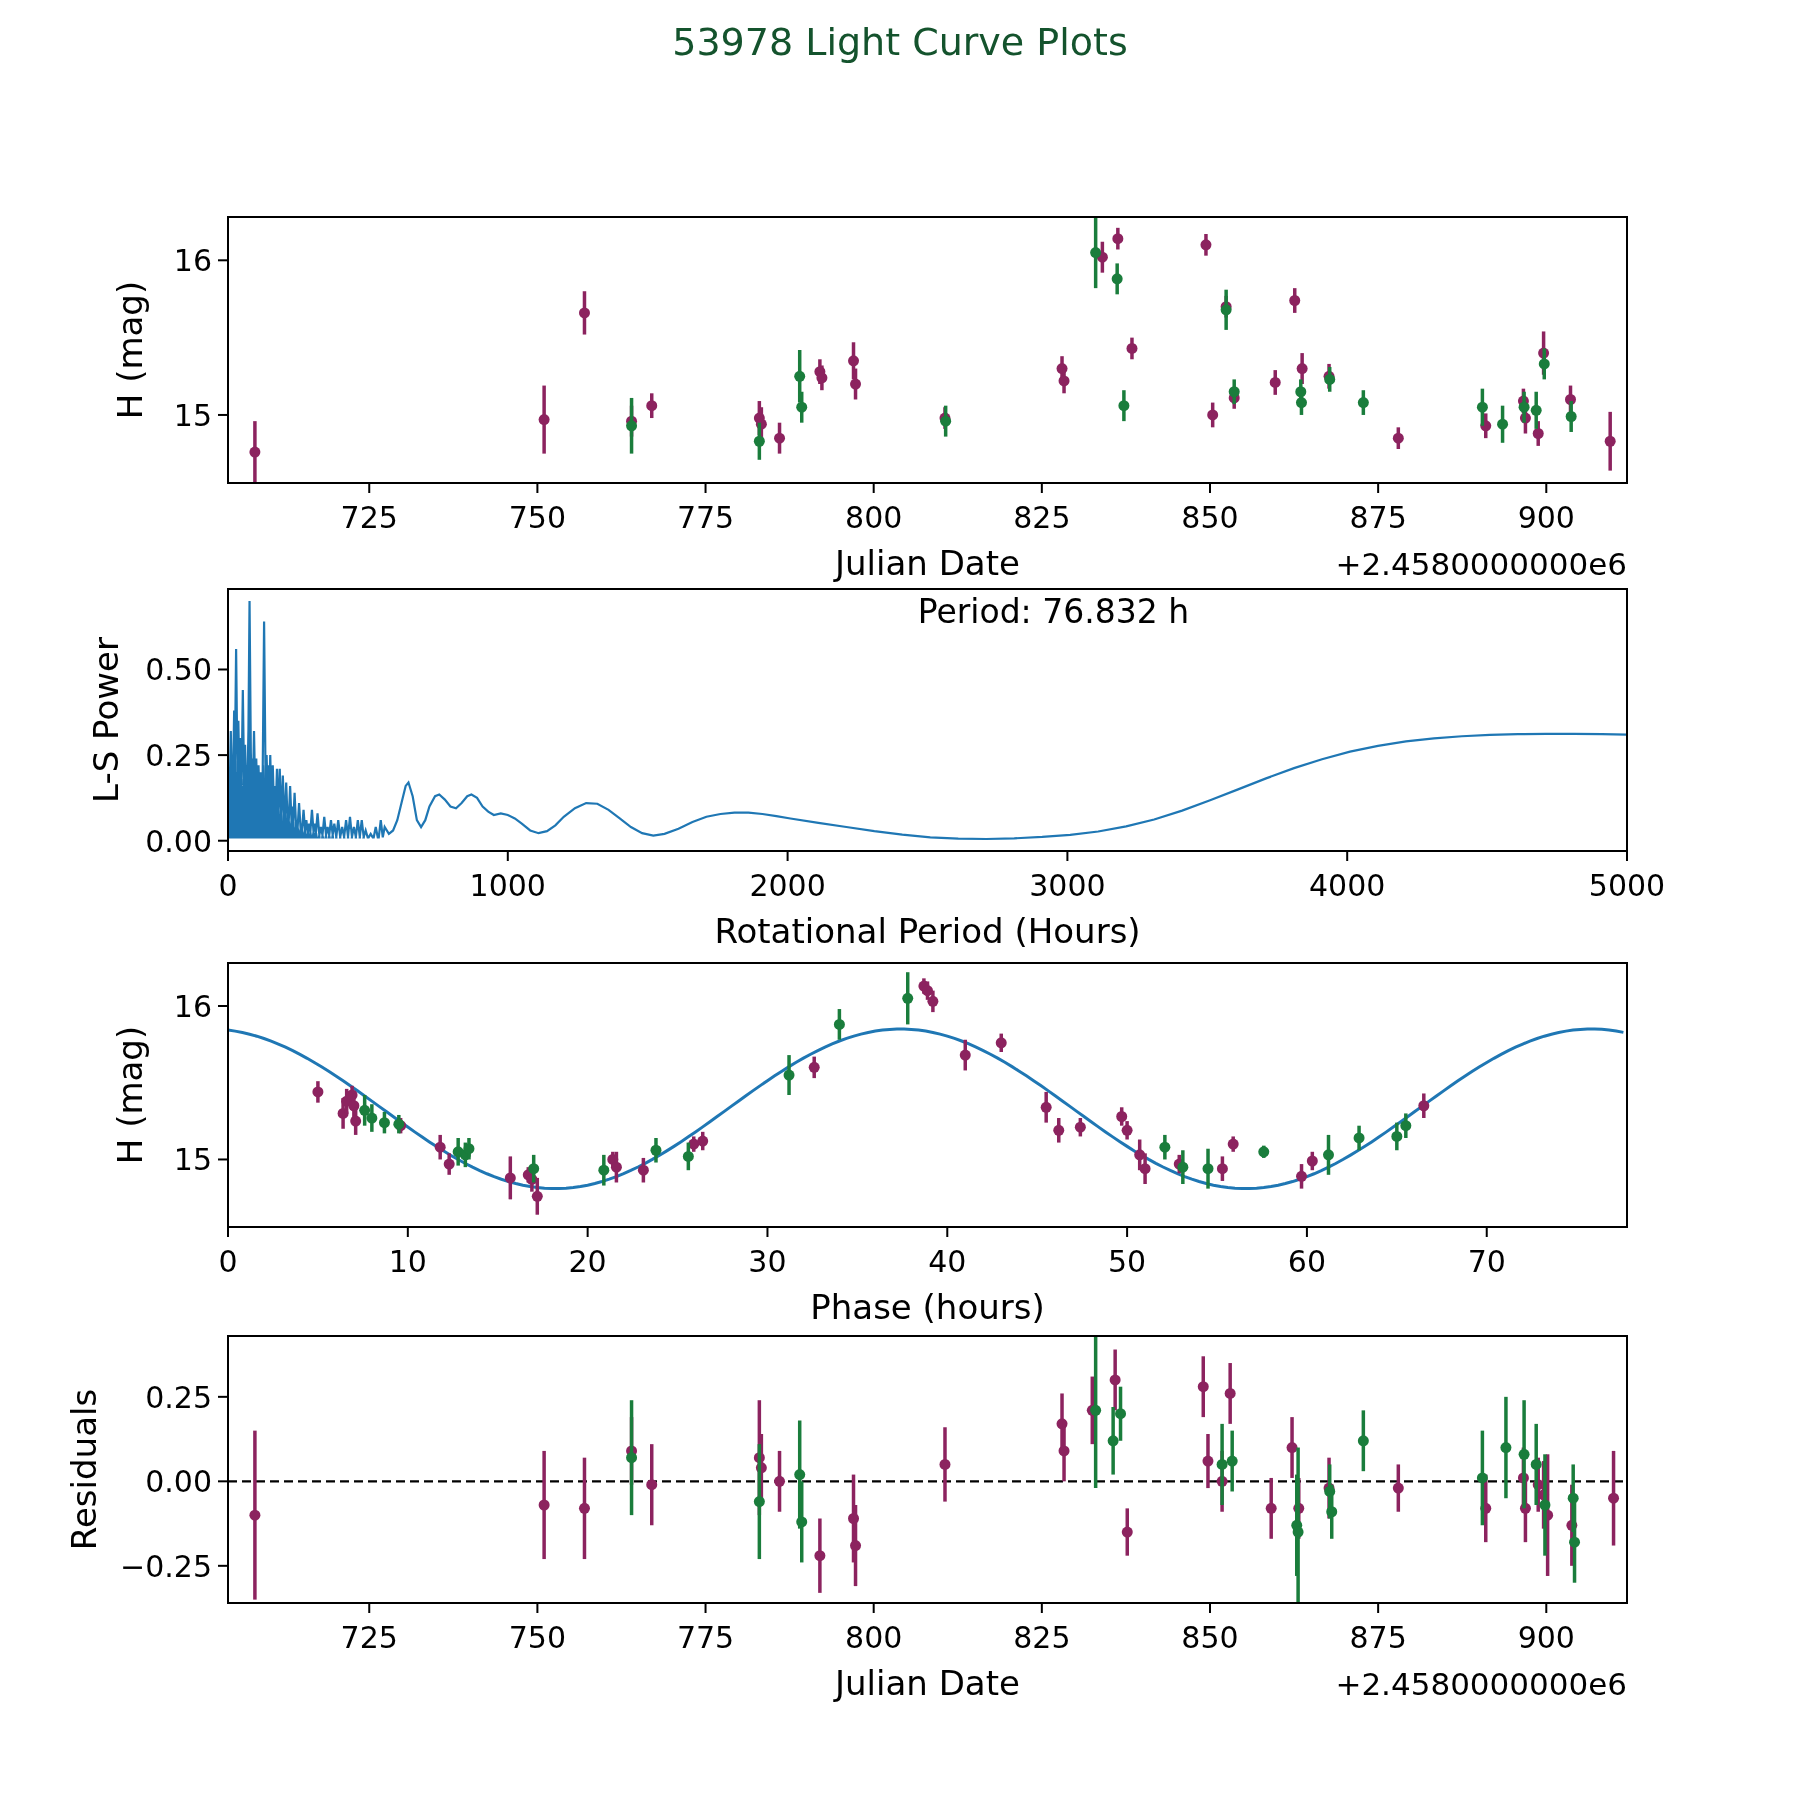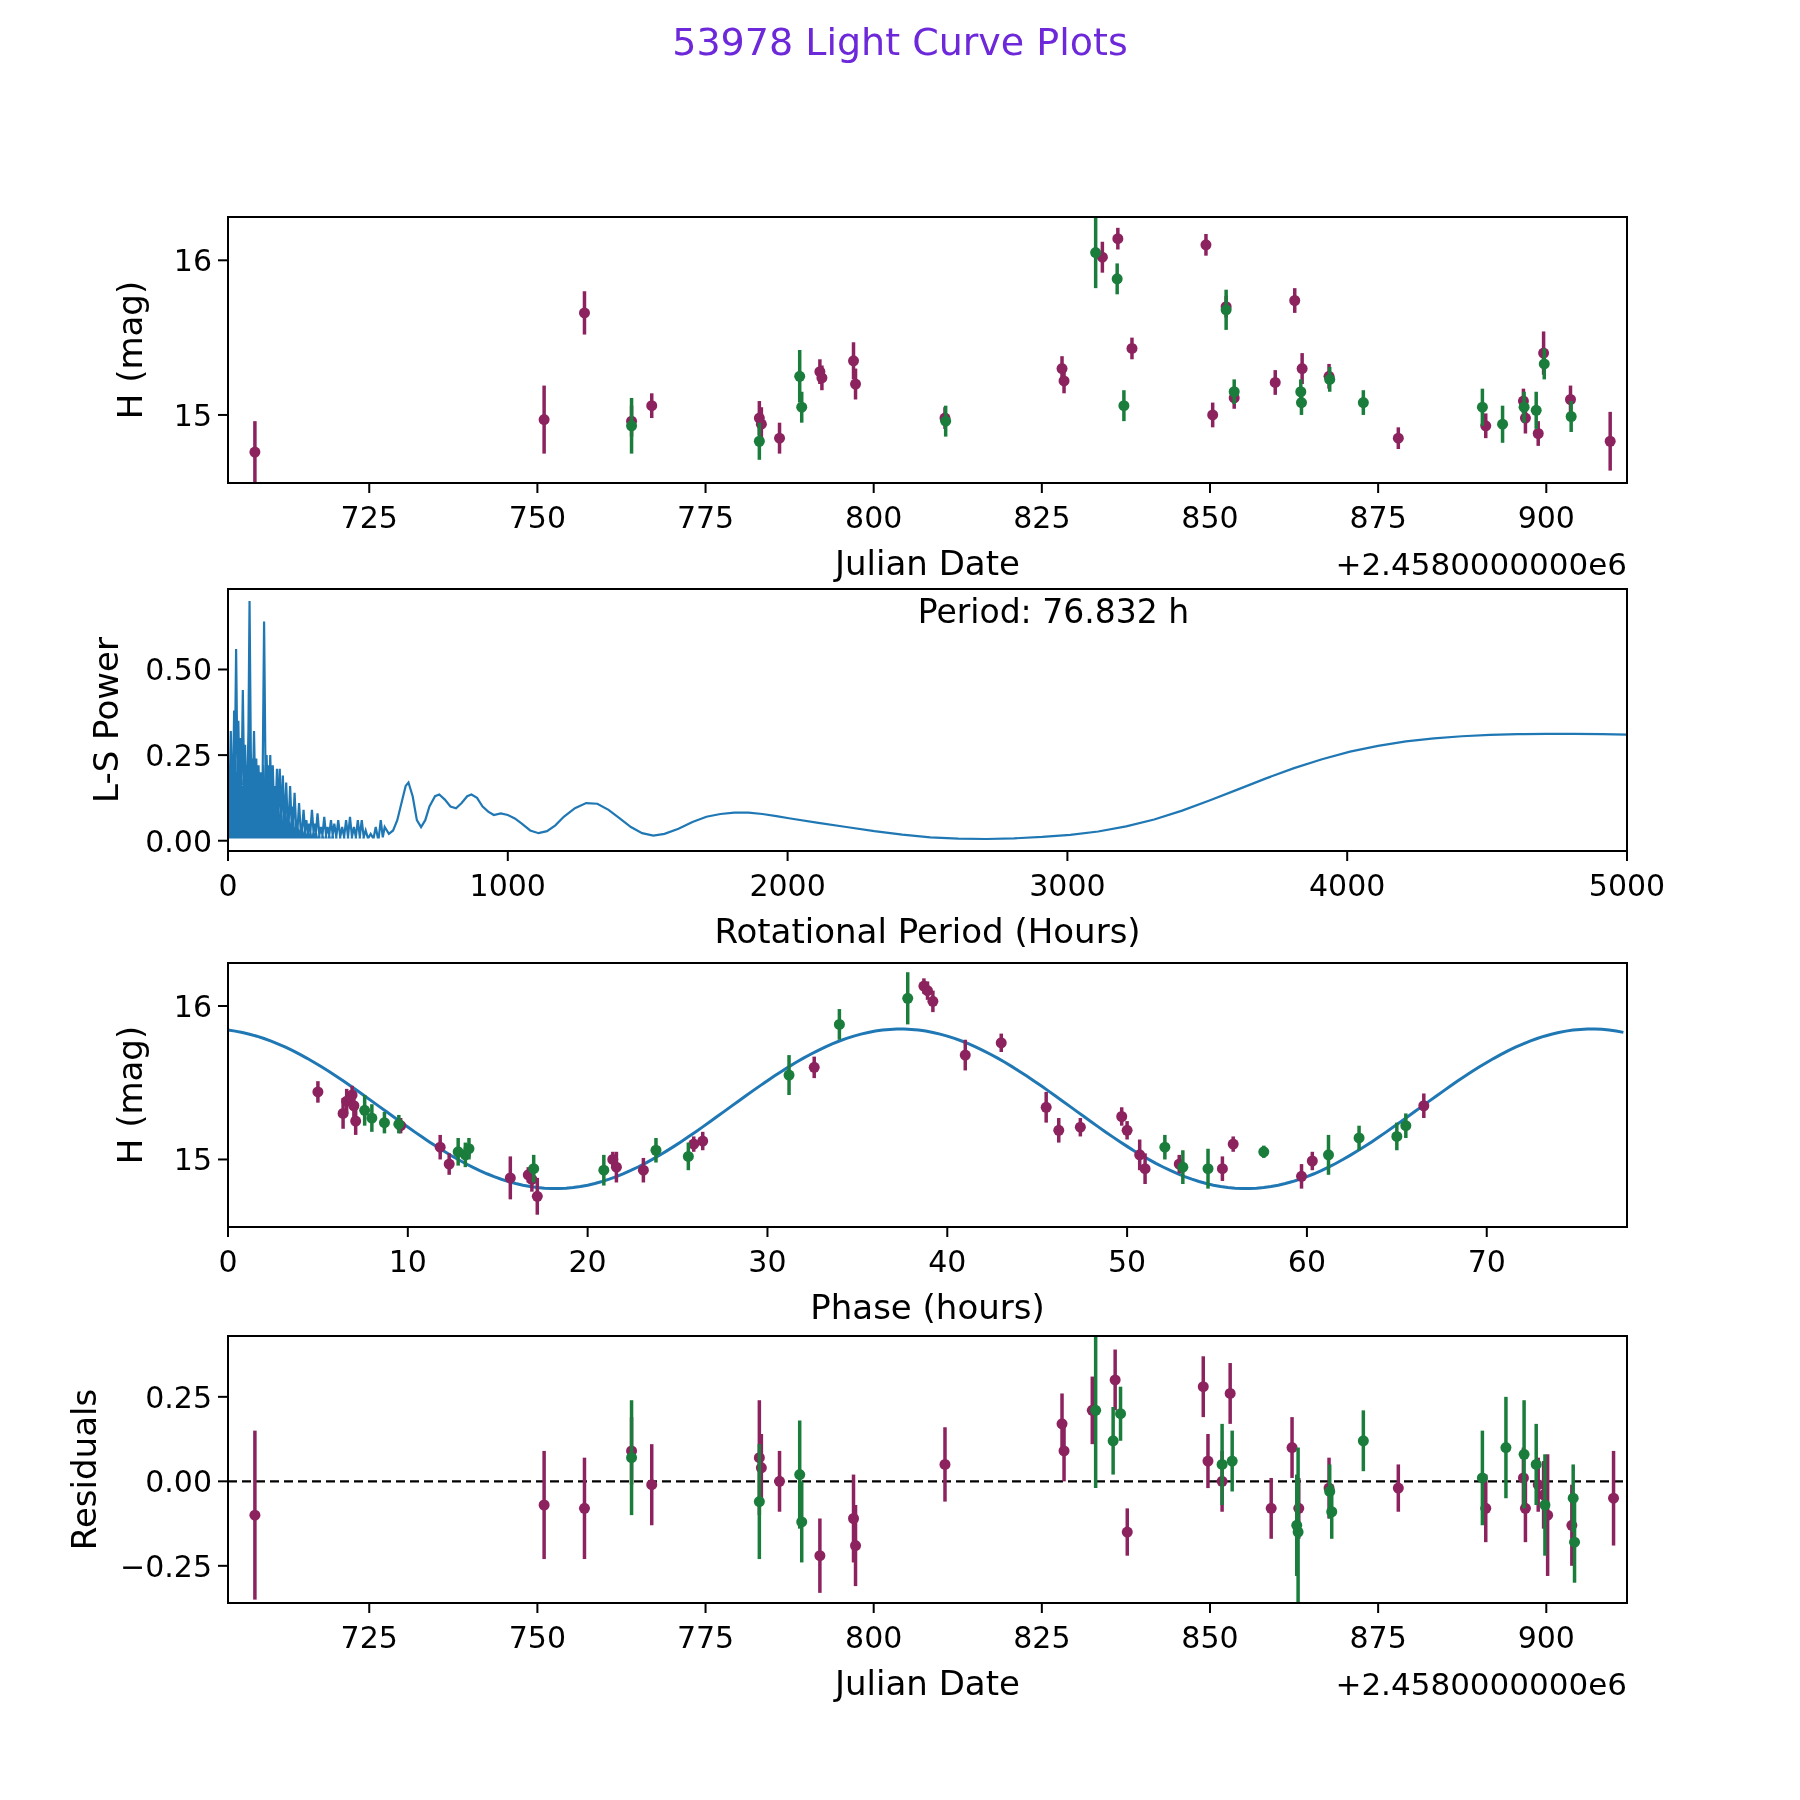--- a/index.html
+++ b/index.html
@@ -1,19 +1,19 @@
 <!DOCTYPE html>
 <html><head>
 <meta charset="utf-8">
 <style>
   html,body{margin:0;padding:0;background:#ffffff;}
   .fig{position:relative;width:1800px;height:1800px;background:#ffffff;
        font-family:"DejaVu Sans",sans-serif;}
   .fig-title{position:absolute;top:20px;left:0;width:1800px;text-align:center;
-       font-size:38px;color:#6d28d9;}
+       font-size:38px;color:#14532d;}
   svg.canvas{position:absolute;top:0;left:0;}
   text{fill:#000;}
 </style>
 </head>
 <body>
 
 <div class="fig">
   <div class="fig-title">53978 Light Curve Plots</div>
   <svg class="canvas" id="chart-canvas" width="1800" height="1800">
       <g>

